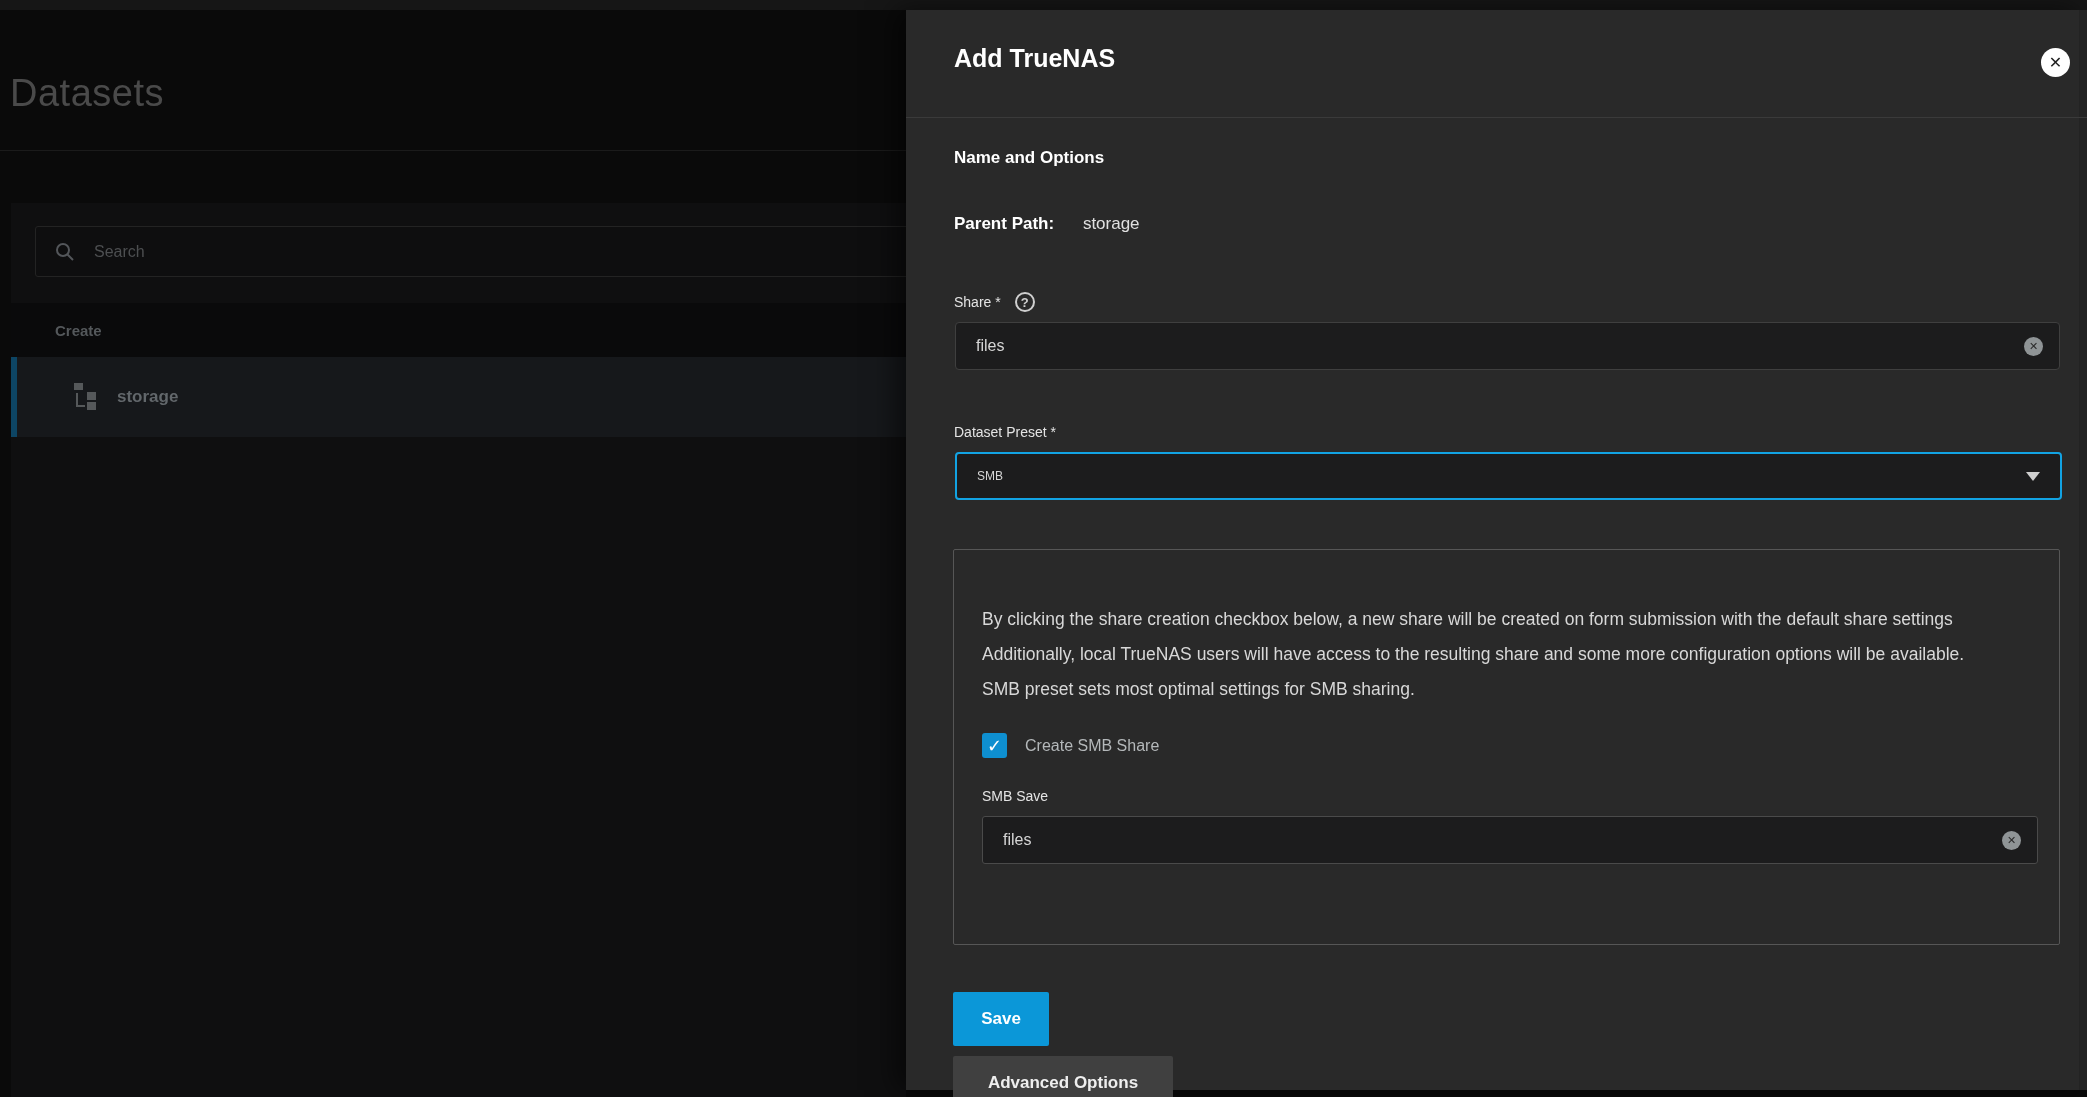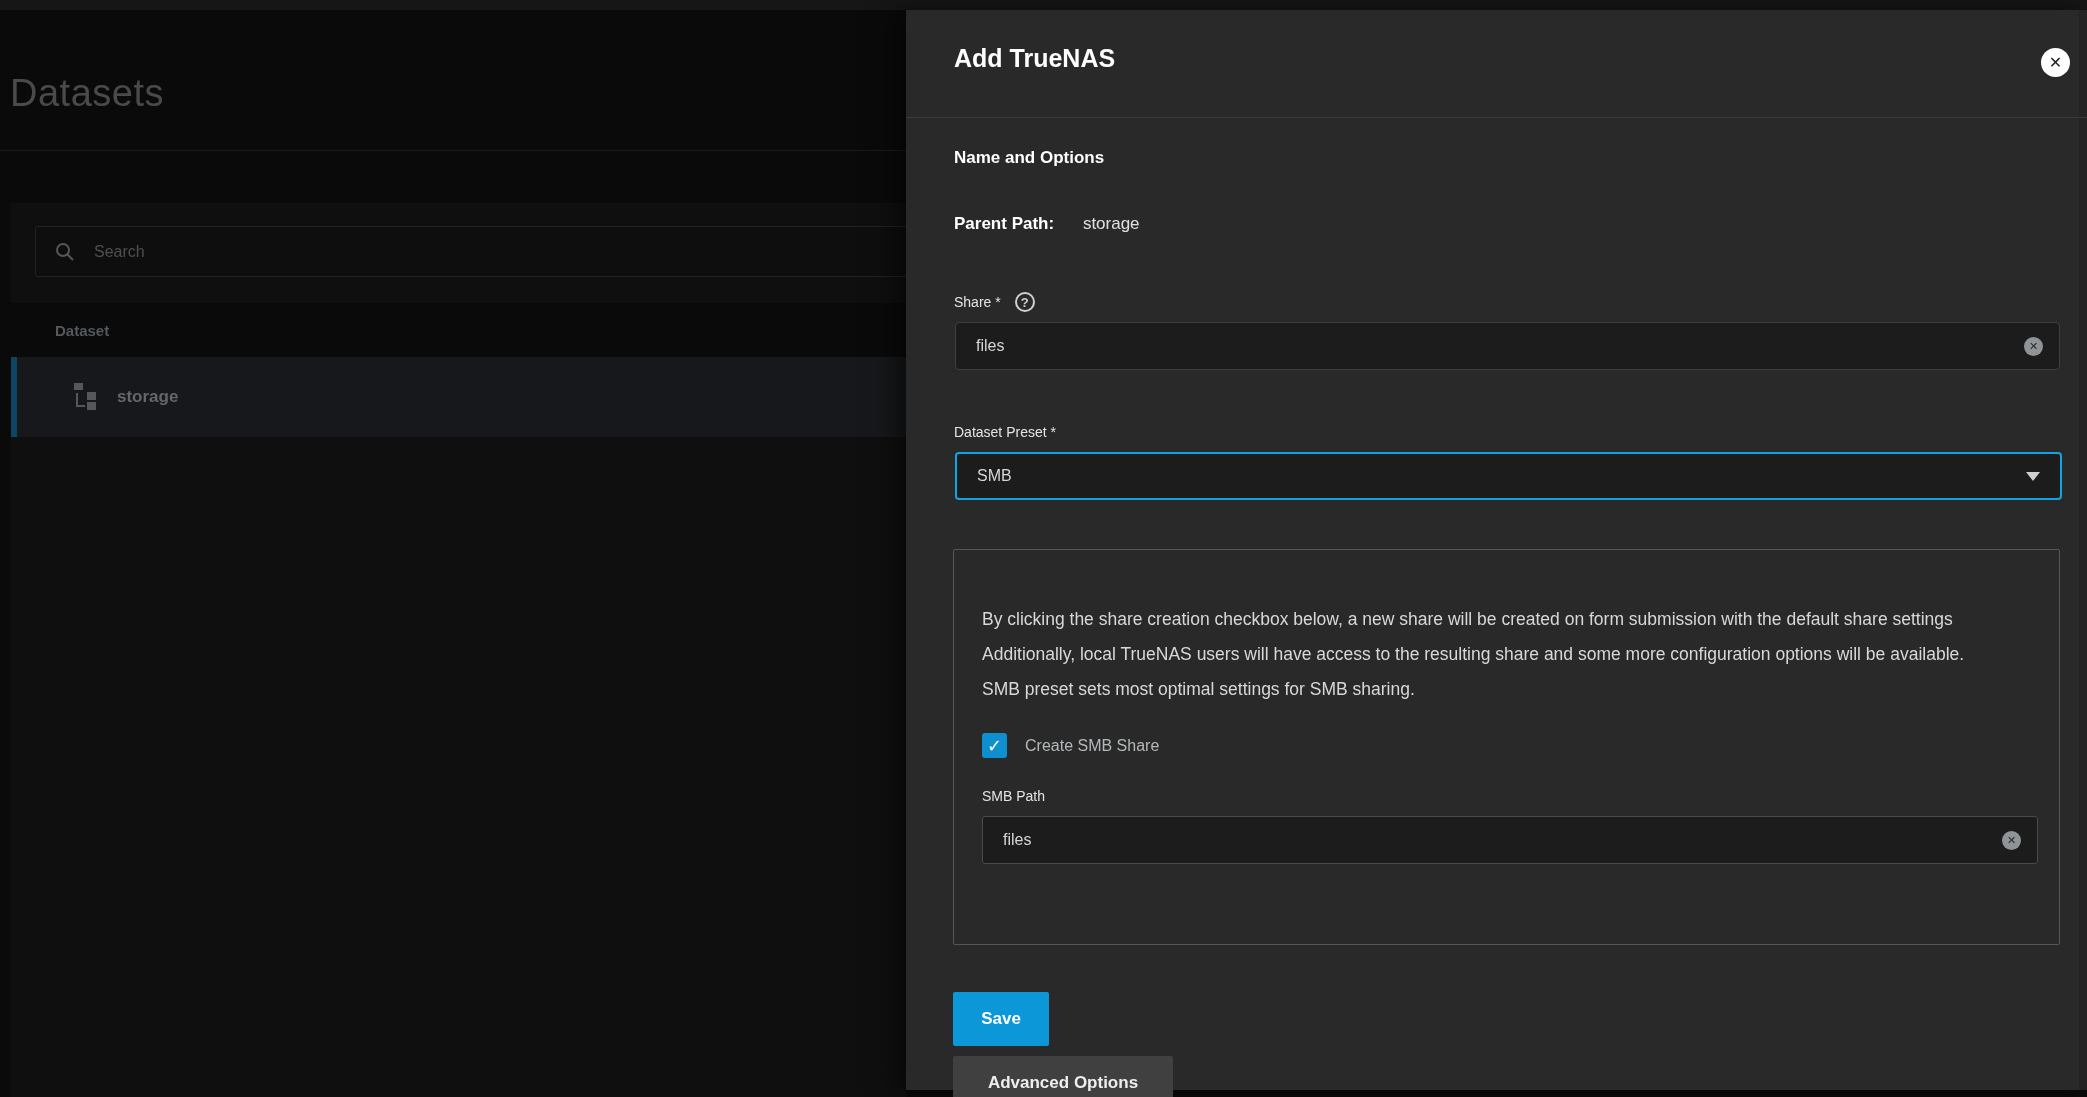--- a/index.html
+++ b/index.html
@@ -44,21 +44,21 @@
   .parent-path .pp-value{ margin-left:24px; font-weight:normal; color:#e0e0e0; }
 
   .field-label{ position:absolute; left:48px; font-size:14px; color:#e4e4e4; display:flex; align-items:center; gap:14px; }
   .help-icon{ width:20px; height:20px; border:2px solid #cfcfcf; border-radius:50%; color:#cfcfcf; font-size:13px; font-weight:bold; display:flex; align-items:center; justify-content:center; }
 
   .text-input-wrap{ position:absolute; left:49px; width:1105px; height:48px; background:#1c1c1d; border:1px solid #3f3f3f; border-radius:4px; display:flex; align-items:center; }
   .text-input-wrap input{ flex:1; background:transparent; border:none; outline:none; color:#d6d6d6; font-size:16px; padding:0 20px; font-family:inherit; }
   .clear-btn{ width:19px; height:19px; border-radius:50%; background:#8f9496; color:#2a2a2a; font-size:11px; font-weight:bold; display:flex; align-items:center; justify-content:center; margin-right:16px; cursor:pointer; flex:0 0 auto; }
 
   .select-wrap{ position:absolute; left:49px; top:442px; width:1107px; height:48px; background:#1c1c1d; border:2px solid #12a3e3; border-radius:4px; display:flex; align-items:center; cursor:pointer; }
-  .select-value{ flex:1; color:#d6d6d6; font-size:16px; padding:0 20px; }
+  .select-value{ flex:1; color:#d6d6d6; font-size:12px; padding:0 20px; }
   .select-arrow{ width:0; height:0; border-left:7px solid transparent; border-right:7px solid transparent; border-top:9px solid #cfcfcf; margin-right:20px; }
 
   .info-box{ position:absolute; left:47px; top:539px; width:1107px; height:396px; border:1px solid #565656; border-radius:2px; padding:30px 28px; }
   .info-line{ color:#d8d8d8; font-size:17.5px; line-height:35px; }
   .info-para{ margin-top:22px; }
   .checkbox-row{ margin-top:26px; display:flex; align-items:center; }
   .checkbox{ width:25px; height:25px; background:#0e8fd0; border-radius:3px; display:flex; align-items:center; justify-content:center; cursor:pointer; flex:0 0 auto; }
   .checkbox span{ color:#ffffff; font-size:18px; font-weight:bold; line-height:1; }
   .checkbox-label{ margin-left:18px; color:#b4b8ba; font-size:16px; }
   .inner-label{ margin-top:30px; color:#e4e4e4; font-size:14px; }
@@ -83,21 +83,21 @@
     <div class="card">
       <div class="search-box">
         <svg width="22" height="22" viewBox="0 0 22 22">
           <circle cx="9" cy="9" r="6" fill="none" stroke="#53565a" stroke-width="2"></circle>
           <line x1="13.5" y1="13.5" x2="19" y2="19" stroke="#53565a" stroke-width="2"></line>
         </svg>
         <span class="search-placeholder">Search</span>
       </div>
 
       <div class="table-header-row">
-        <span class="table-header-label">Dataset</span>
+        <span class="table-header-label">Create</span>
       </div>
 
       <div class="tree-row">
         <div class="row-accent"></div>
         <div class="tree-icon">
           <i class="ti-sq-top"></i>
             <i class="ti-vline"></i>
             <i class="ti-hline"></i>
             <i class="ti-sq-mid"></i>
             <i class="ti-sq-bot"></i>
@@ -148,21 +148,21 @@
       <div class="info-line info-para">By clicking the share creation checkbox below, a new share will be created on form submission with the default share settings Additionally, local TrueNAS users will have access to the resulting share and some more configuration options will be available.</div>
       <div class="info-line">SMB preset sets most optimal settings for SMB sharing.</div>
 
       <div class="checkbox-row">
         <div class="checkbox">
           <span>✓</span>
         </div>
         <span class="checkbox-label">Create SMB Share</span>
       </div>
 
-      <div class="inner-label">SMB Path</div>
+      <div class="inner-label">SMB Save</div>
       <div class="inner-input-wrap">
         <input type="text" value="files" style="">
         <span class="clear-btn">
             <span>✕</span>
           </span>
       </div>
     </div>
 
     <div class="buttons-row">
       <button class="btn btn-save">Save</button>

